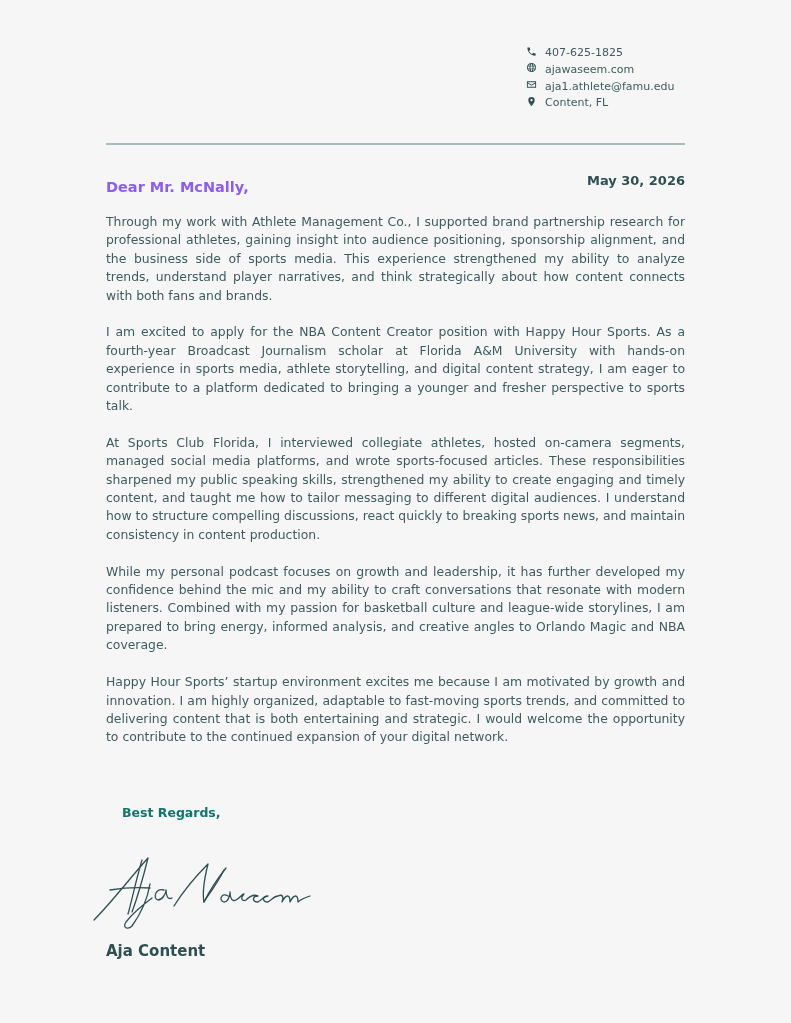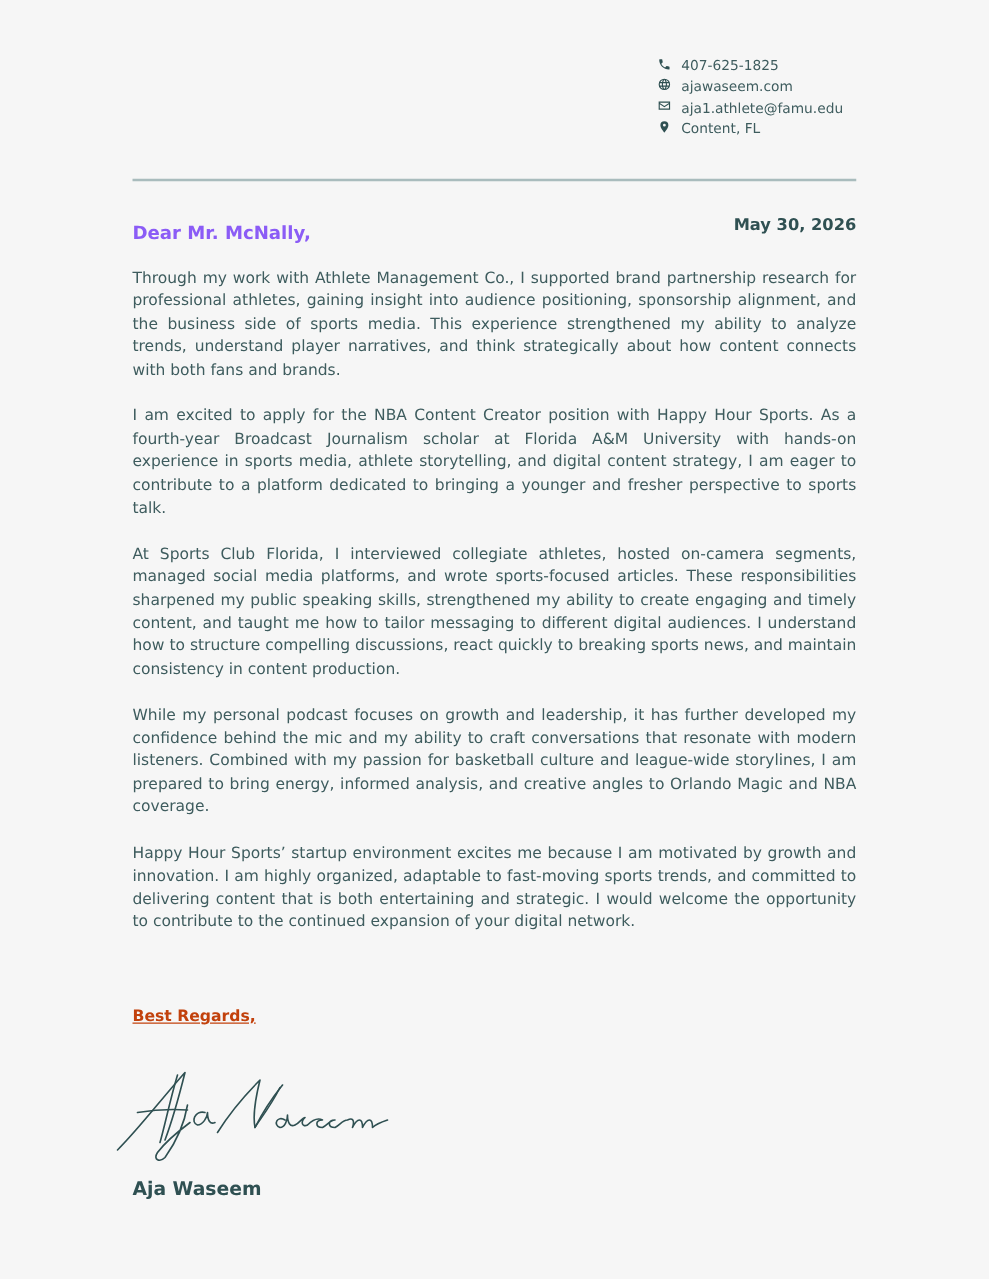--- a/index.html
+++ b/index.html
@@ -39,22 +39,22 @@
     position: absolute; left: 0; top: 179px;
     font-size: 14.5px; font-weight: bold; color: #8b5cf6;
   }
   .body {
     position: absolute; left: 0; top: 213px; width: 579px;
     font-size: 12.4px; line-height: 18.4px; color: #3e5c5e;
   }
   .body p { margin: 0 0 18.4px 0; text-align: justify; }
   .body p.tight { margin-bottom: 0; }
   .closing {
-    position: absolute; left: 0; top: 805px;
-    font-size: 12.5px; font-weight: bold; color: #c2410c; text-decoration: underline;
+    position: absolute; left: 16px; top: 805px;
+    font-size: 12.5px; font-weight: bold; color: #0f766e;
   }
   .signature {
     position: absolute; left: -14px; top: 850px; width: 220px; height: 80px;
   }
   .signer {
     position: absolute; left: 0; top: 942px;
     font-size: 15px; font-weight: bold; color: #2f5052;
   }
 </style>
 </head>
@@ -127,15 +127,15 @@
 
       <path d="M72 40 C64 38, 60 48, 66 50 C70 50, 74 44, 74 40 C74 46, 76 50, 80 48"></path>
 
       <path d="M82 56 C92 40, 104 26, 116 14 C112 30, 110 42, 112 52 C118 40, 126 28, 134 18"></path>
       <path d="M112 52 C114 48, 124 36, 132 20"></path>
 
       <path d="M136 46 C130 42, 126 50, 132 52 C136 52, 138 46, 138 42 C138 48, 140 52, 144 50 C148 48, 150 44, 152 44 C148 48, 150 52, 154 50 C158 46, 162 44, 166 46 C160 46, 160 52, 166 52 C170 50, 172 46, 176 46 C170 46, 170 52, 176 52 C180 50, 182 46, 186 46 C190 44, 192 46, 190 52 C194 44, 198 44, 198 52 C202 44, 206 44, 206 52 C208 50, 212 48, 218 46"></path>
     </svg>
   </div>
 
-  <div class="signer">Aja Waseem</div>
+  <div class="signer">Aja Content</div>
 
 </div>
 
 </body></html>

